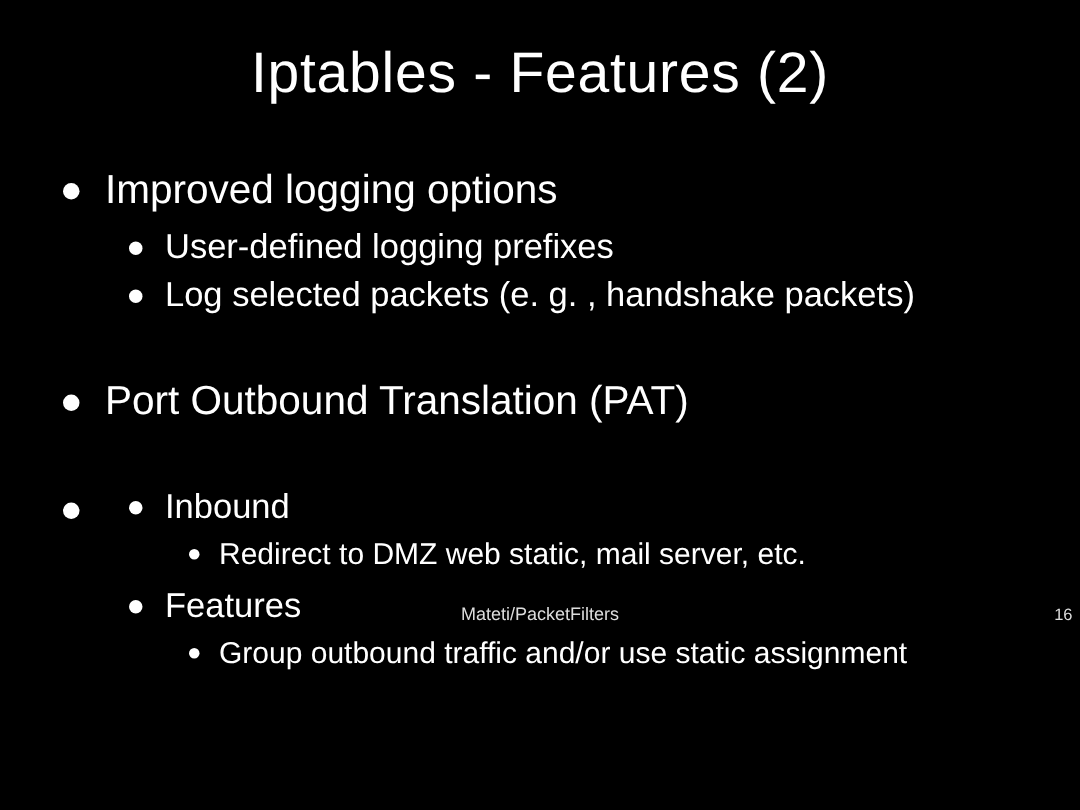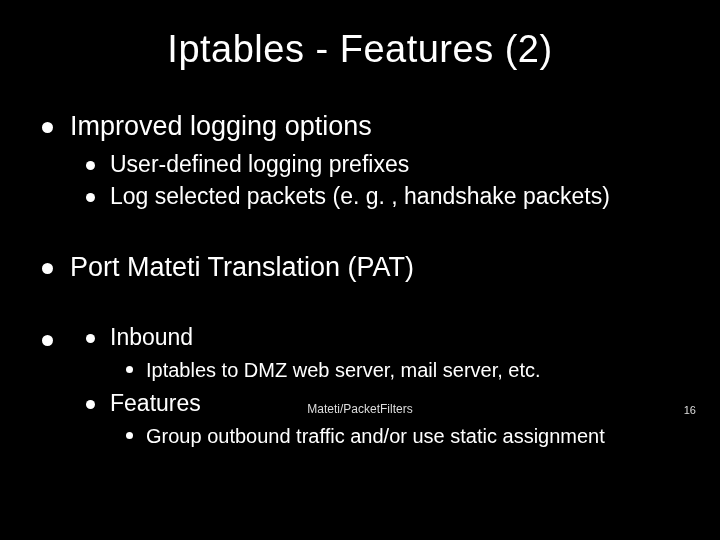--- a/index.html
+++ b/index.html
@@ -92,21 +92,21 @@
     bottom: 16px;
     left: 0;
     width: 720px;
     text-align: center;
     font-size: 12px;
     color: #ddd;
   }
   .footer-right {
     position: absolute;
     bottom: 16px;
-    right: 24px;
+    right: 5px;
     font-size: 11px;
     color: #ddd;
   }
 </style>
 </head>
 <body>
 
 <div class="slide">
 
   <h1 class="title">Iptables - Features (2)</h1>
@@ -119,30 +119,30 @@
         <li>
           <span>User-defined logging prefixes</span>
         </li>
         <li>
           <span>Log selected packets (e. g. , handshake packets)</span>
         </li>
       </ul>
     </li>
 
     <li>
-      <span>Port Mateti Translation (PAT)</span>
+      <span>Port Outbound Translation (PAT)</span>
     </li>
 
     <li>
       <ul class="lvl2">
         <li>
           <span>Inbound</span>
           <ul class="lvl3">
             <li>
-              <span>Iptables to DMZ web server, mail server, etc.</span>
+              <span>Redirect to DMZ web static, mail server, etc.</span>
             </li>
           </ul>
         </li>
         <li>
           <span>Features</span>
           <ul class="lvl3">
             <li>
               <span>Group outbound traffic and/or use static assignment</span>
             </li>
           </ul>

